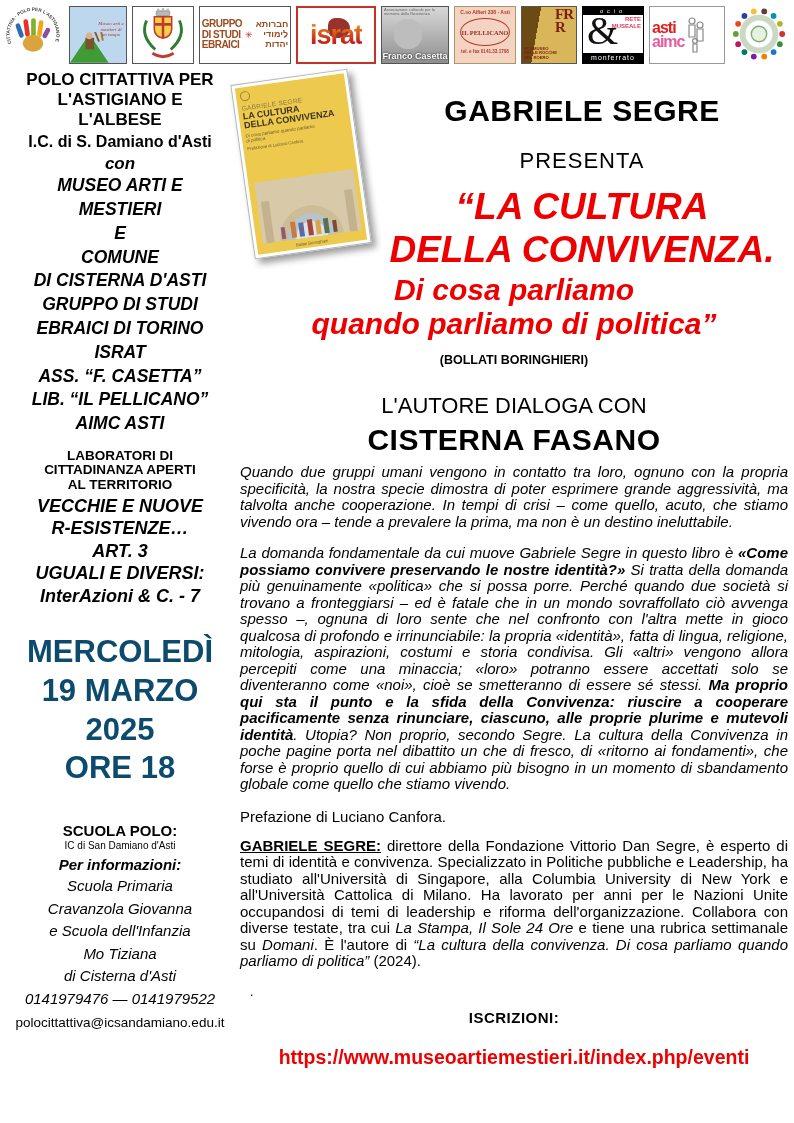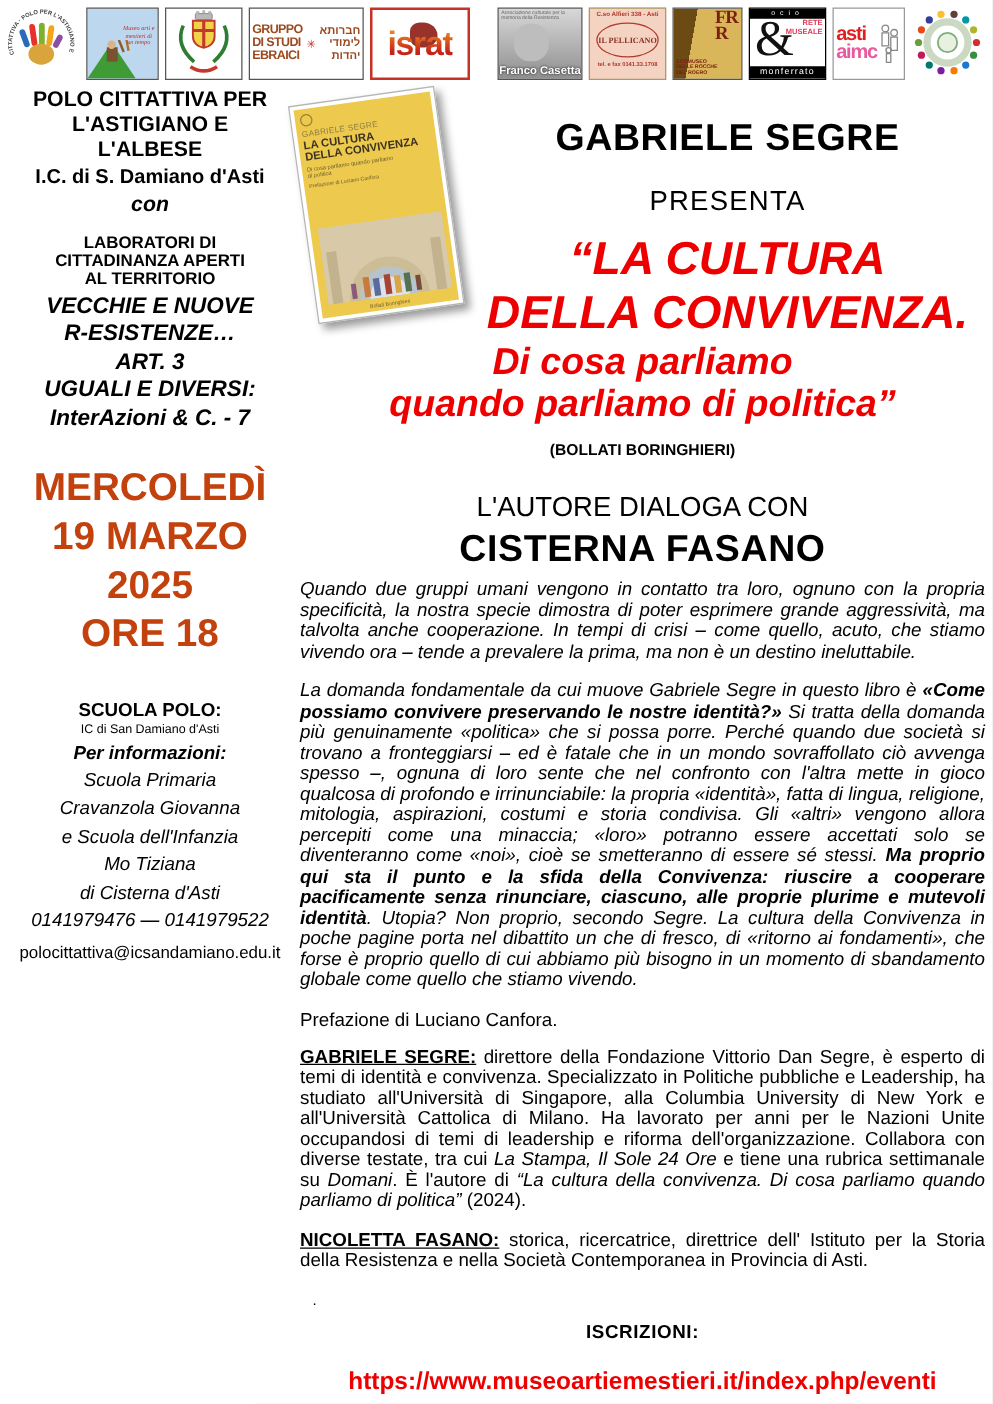--- a/index.html
+++ b/index.html
@@ -19,21 +19,21 @@
   .l-ebraici{width:92px;display:flex;align-items:center;justify-content:center;gap:3px;padding:2px;}
   .l-ebraici .lat{color:#9c4a1f;font-weight:bold;font-size:10px;line-height:1.05;letter-spacing:-0.5px;}
   .l-ebraici .heb{color:#9c4a1f;font-weight:bold;font-size:9px;line-height:1.1;text-align:right;}
   .l-ebraici .flower{color:#c2302a;font-size:9px;}
   .l-israt{width:80px;border:2px solid #c53327;display:flex;align-items:center;justify-content:center;}
   .l-israt .word{font-weight:bold;font-size:27px;letter-spacing:-1px;
       background:linear-gradient(#f5a21d,#c6231b 70%);-webkit-background-clip:text;background-clip:text;
       color:transparent;position:relative;z-index:1;}
   .l-israt .blob{position:absolute;width:22px;height:20px;background:#8d1d14;border-radius:40% 60% 55% 45%;
       top:10px;left:30px;opacity:.9;}
-  .l-casetta{width:68px;background:linear-gradient(#d8d8d8,#8f8f8f);margin-left:17px;}
+  .l-casetta{width:68px;background:linear-gradient(#d8d8d8,#8f8f8f);}
   .l-casetta .hdr{position:absolute;top:1px;left:2px;right:2px;font-size:4px;color:#666;line-height:1.1;}
   .l-casetta .face{position:absolute;top:12px;left:12px;width:28px;height:30px;background:#bdbdbd;border-radius:45%;}
   .l-casetta .nm{position:absolute;bottom:2px;left:0;right:0;text-align:center;color:#fff;font-weight:bold;
       font-size:9px;text-shadow:0 0 2px #000;}
   .l-pellicano{width:62px;background:#f4d3c3;border-color:#a96;}
   .l-pellicano .addr{color:#b03a2a;font-size:5px;text-align:center;margin-top:2px;font-weight:bold;}
   .l-pellicano .oval{margin:3px auto 0;width:48px;height:26px;border:1px solid #b03a2a;border-radius:50%;
       display:flex;align-items:center;justify-content:center;color:#8d2f22;}
   .l-pellicano .oval span{font-size:6.5px;font-weight:bold;font-family:"Liberation Serif",serif;}
   .l-pellicano .tel{color:#b03a2a;font-size:4.6px;text-align:center;margin-top:3px;font-weight:bold;}
@@ -41,36 +41,36 @@
   .l-frr .mono{position:absolute;top:1px;right:3px;font-family:"Liberation Serif",serif;font-weight:bold;
       color:#7a1f12;font-size:15px;line-height:.85;text-align:left;letter-spacing:-1px;white-space:pre-line;}
   .l-frr .cap{position:absolute;bottom:2px;left:2px;width:34px;color:#7a1f12;font-size:4.2px;font-weight:bold;line-height:1.15;}
   .l-monf{width:62px;border-color:#000;}
   .l-monf .band{position:absolute;left:0;right:0;background:#000;color:#fff;text-align:center;}
   .l-monf .band.top{top:0;height:8px;font-size:5.5px;letter-spacing:4px;line-height:8px;}
   .l-monf .band.bot{bottom:0;height:10px;font-size:7px;line-height:10px;letter-spacing:1px;}
   .l-monf .amp{position:absolute;top:4px;left:4px;font-family:"Liberation Serif",serif;font-size:40px;line-height:1;color:#111;}
   .l-monf .rete{position:absolute;top:9px;right:2px;color:#e0375a;font-weight:bold;font-size:6px;line-height:1.1;
       text-align:right;white-space:pre-line;}
-  .l-aimc{width:58px;border:1px solid #999;display:flex;align-items:center;padding:2px;gap:2px;}
+  .l-aimc{width:76px;border:1px solid #999;display:flex;align-items:center;padding:2px;gap:2px;}
   .l-aimc .words{display:flex;flex-direction:column;line-height:.9;}
   .l-aimc .asti{color:#e02020;font-weight:bold;font-size:16px;letter-spacing:-1px;}
   .l-aimc .aimc{color:#e85a9e;font-weight:bold;font-size:16px;letter-spacing:-1px;}
   .l-ring{width:62px;border:none;}
 
   
   .sidebar{position:absolute;left:4px;top:70px;width:232px;text-align:center;}
   .sb-org{font-weight:bold;font-size:17px;line-height:1.18;white-space:pre-line;}
   .sb-school{font-weight:bold;font-size:16px;margin-top:3px;}
   .sb-con{font-weight:bold;font-style:italic;font-size:17px;margin-top:3px;}
   .sb-partners{font-weight:bold;font-style:italic;font-size:17.5px;line-height:1.36;white-space:pre-line;}
   .sb-labs{font-weight:bold;font-size:13.5px;line-height:1.08;margin-top:13px;white-space:pre-line;}
   .sb-project{font-weight:bold;font-style:italic;font-size:18px;line-height:1.25;white-space:pre-line;margin-top:2px;}
   .sb-video{font-weight:bold;font-size:17px;margin-top:44px;}
-  .sb-date{color:#c2410c;font-weight:bold;font-size:31px;line-height:1.25;margin-top:26px;white-space:pre-line;}
+  .sb-date{color:#0c4a6e;font-weight:bold;font-size:31px;line-height:1.25;margin-top:26px;white-space:pre-line;}
   .sb-scuola{font-weight:bold;font-size:15px;margin-top:34px;}
   .sb-ic{font-size:10px;line-height:1.45;}
   .sb-infolabel{font-weight:bold;font-style:italic;font-size:15px;line-height:1.45;}
   .sb-info{font-style:italic;font-size:15px;line-height:1.5;white-space:pre-line;}
   .sb-email{font-size:13.5px;margin-top:5px;}
 
   
   .main{position:absolute;left:240px;top:72px;width:548px;}
   .book-float{float:left;width:128px;height:188px;margin:0 8px 4px 0;position:relative;}
   .book{position:absolute;left:2px;top:4px;width:118px;height:176px;transform:rotate(-8deg);
@@ -239,20 +239,31 @@
       </svg>
     </div>
   </header>
 
   <aside class="sidebar">
     <div class="sb-org">POLO CITTATTIVA PER
 L'ASTIGIANO E
 L'ALBESE</div>
     <div class="sb-school">I.C. di S. Damiano d'Asti</div>
     <div class="sb-con">con</div>
+    <div class="sb-partners">MUSEO ARTI E
+MESTIERI
+E
+COMUNE
+DI CISTERNA D'ASTI
+GRUPPO DI STUDI
+EBRAICI DI TORINO
+ISRAT
+ASS. “F. CASETTA”
+LIB. “IL PELLICANO”
+AIMC ASTI</div>
     <div class="sb-labs">LABORATORI DI
 CITTADINANZA APERTI
 AL TERRITORIO</div>
     <div class="sb-project">VECCHIE E NUOVE
 R-ESISTENZE…
 ART. 3
 UGUALI E DIVERSI:
 InterAzioni &amp; C. - 7</div>
     <div class="sb-date">MERCOLEDÌ
 19 MARZO
@@ -314,21 +325,20 @@
     <div class="h-publisher">(BOLLATI BORINGHIERI)</div>
 
     <div class="h-dialog">L'AUTORE DIALOGA CON</div>
     <div class="h-speaker">CISTERNA FASANO</div>
 
     <p class="body-p p-italic">Quando due gruppi umani vengono in contatto tra loro, ognuno con la propria specificità, la nostra specie dimostra di poter esprimere grande aggressività, ma talvolta anche cooperazione. In tempi di crisi – come quello, acuto, che stiamo vivendo ora – tende a prevalere la prima, ma non è un destino ineluttabile.</p>
     <p class="body-p"><span class="run-i">La domanda fondamentale da cui muove Gabriele Segre in questo libro è </span><span class="run-b run-i">«Come possiamo convivere preservando le nostre identità?»</span><span class="run-i"> Si tratta della domanda più genuinamente «politica» che si possa porre. Perché quando due società si trovano a fronteggiarsi – ed è fatale che in un mondo sovraffollato ciò avvenga spesso –, ognuna di loro sente che nel confronto con l'altra mette in gioco qualcosa di profondo e irrinunciabile: la propria «identità», fatta di lingua, religione, mitologia, aspirazioni, costumi e storia condivisa. Gli «altri» vengono allora percepiti come una minaccia; «loro» potranno essere accettati solo se diventeranno come «noi», cioè se smetteranno di essere sé stessi. </span><span class="run-b run-i">Ma proprio qui sta il punto e la sfida della Convivenza: riuscire a cooperare pacificamente senza rinunciare, ciascuno, alle proprie plurime e mutevoli identità</span><span class="run-i">. Utopia? Non proprio, secondo Segre. La cultura della Convivenza in poche pagine porta nel dibattito un che di fresco, di «ritorno ai fondamenti», che forse è proprio quello di cui abbiamo più bisogno in un momento di sbandamento globale come quello che stiamo vivendo.</span></p>
     <div class="preface-note">Prefazione di Luciano Canfora.</div>
 
     <p class="body-p bio"><span class="run-b run-u">GABRIELE SEGRE:</span><span> direttore della Fondazione Vittorio Dan Segre, è esperto di temi di identità e convivenza. Specializzato in Politiche pubbliche e Leadership, ha studiato all'Università di Singapore, alla Columbia University di New York e all'Università Cattolica di Milano. Ha lavorato per anni per le Nazioni Unite occupandosi di temi di leadership e riforma dell'organizzazione. Collabora con diverse testate, tra cui </span><span class="run-i">La Stampa, Il Sole 24 Ore</span><span> e tiene una rubrica settimanale su </span><span class="run-i">Domani</span><span>. È l'autore di </span><span class="run-i">“La cultura della convivenza. Di cosa parliamo quando parliamo di politica”</span><span> (2024).</span></p>
-    <p class="body-p bio"><span class="run-b run-u">NICOLETTA FASANO:</span><span> storica, ricercatrice, direttrice dell'  Istituto per la Storia della Resistenza e nella Società Contemporanea in Provincia di Asti.</span></p>
 
     <div class="dot-line">.</div>
 
     <div class="iscrizioni">ISCRIZIONI:</div>
     <div class="url">https://www.museoartiemestieri.it/index.php/eventi</div>
   </main>
 
 </div>
 
 </body></html>

